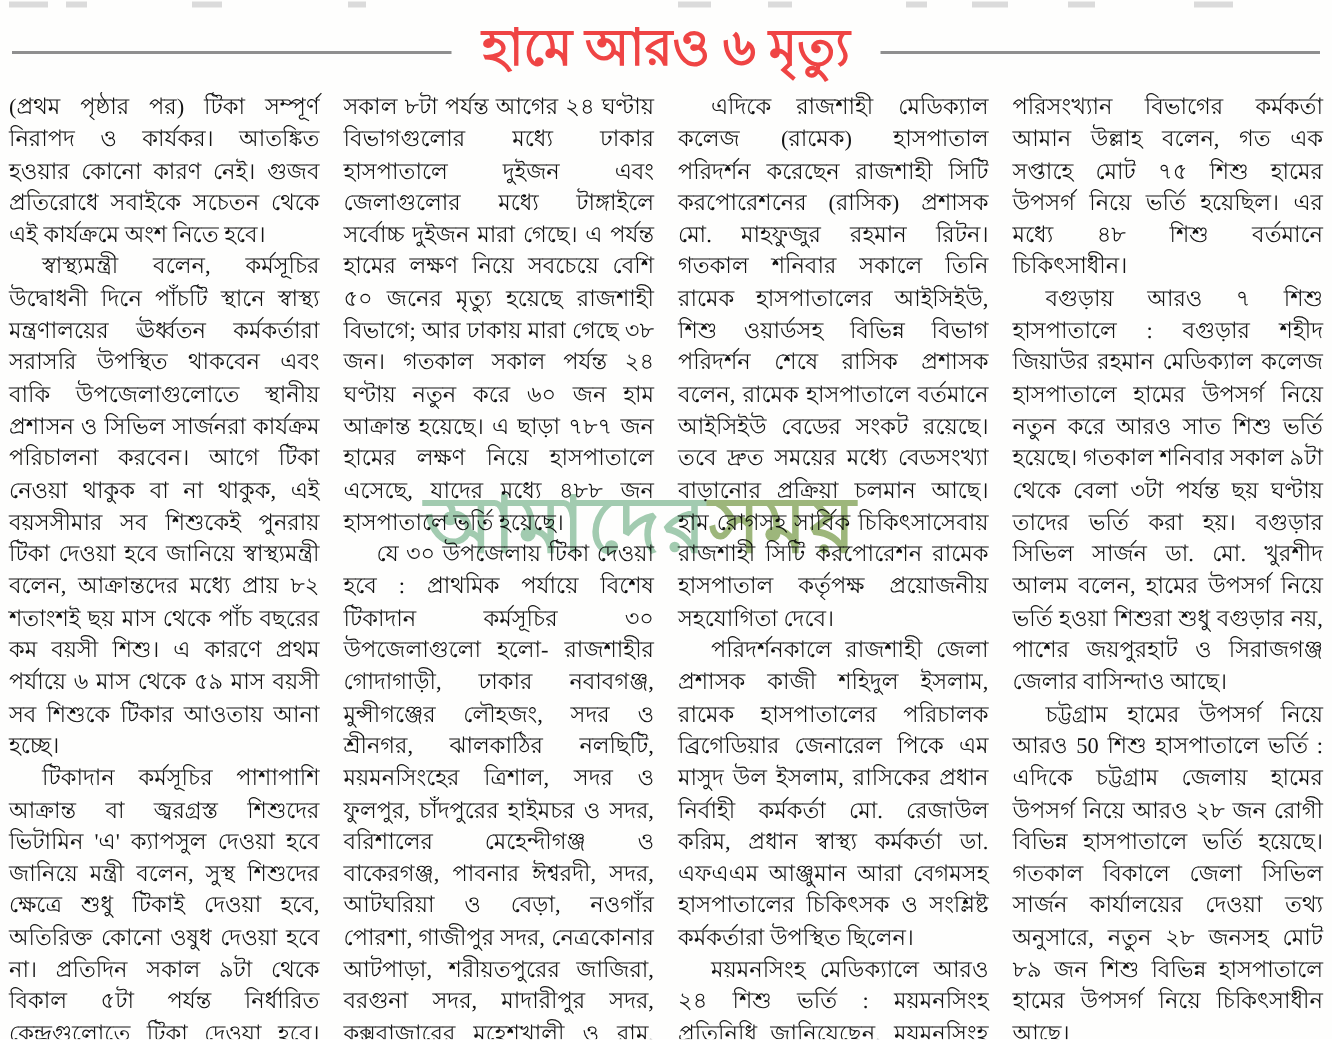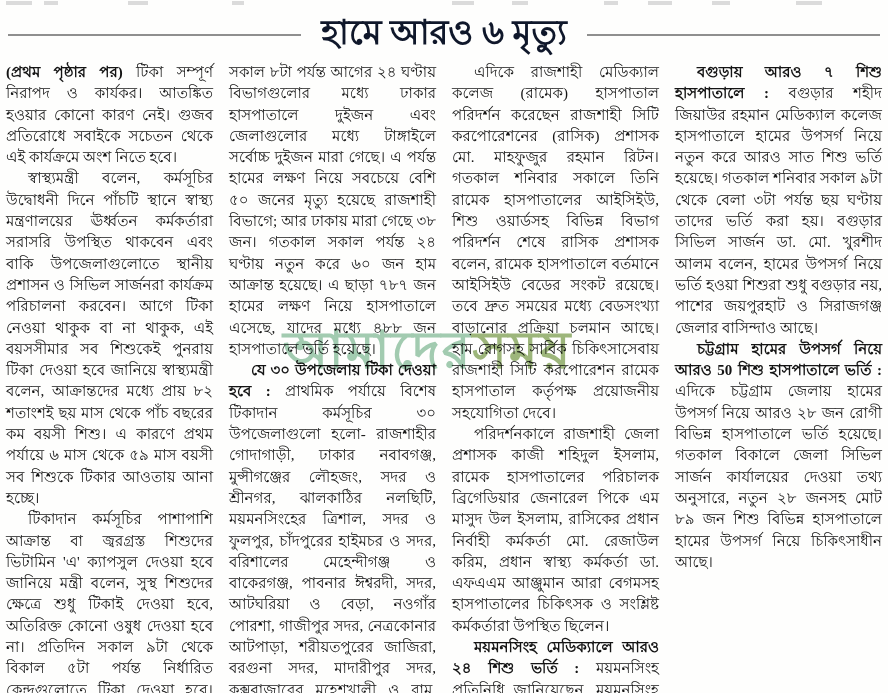--- a/index.html
+++ b/index.html
@@ -13,36 +13,36 @@
   .top-artifacts i {
     position:absolute; top:1px; height:4px; background:#9a9a9a; opacity:.35; display:block;
   }
   
   .headline-row {
     position:absolute; top:12px; left:0; width:888px; height:46px;
     display:flex; align-items:center; gap:20px; padding:0 8px; box-sizing:border-box;
   }
   .rule { flex:1 1 0; height:2px; background:#8f8f8f; }
   .headline {
-    flex:0 0 auto; font-size:34px; font-weight:bold; color:#0f172a;
+    flex:0 0 auto; font-size:34px; font-weight:bold; color:#ef4444;
     line-height:1.05; white-space:nowrap; transform:translateY(-2px);
   }
   
   .columns {
     position:absolute; top:60px; left:0; width:888px; height:633px;
     display:flex; gap:16px; padding:2px 6px 0 6px; box-sizing:border-box;
     overflow:hidden; z-index:1;
   }
   .column {
     flex:1 1 0; min-width:0; text-align:justify;
     font-size:15px; line-height:21.3px;
   }
   .para { margin:0; text-indent:22px; }
   .para.no-indent { text-indent:0; }
-  .para strong { font-weight:bold; }
+  .para strong { font-weight:normal; }
   
   .watermark {
     position:absolute; left:283px; top:310px; z-index:2;
     font-size:52px; font-weight:bold; letter-spacing:2px; white-space:nowrap;
     mix-blend-mode:multiply; opacity:.55; pointer-events:none;
     font-family:"Liberation Serif","DejaVu Serif",serif;
   }
   .wm-green { color:#57a173;text-align:right; }
   .wm-red   { color:#4d7c0f; }
 </style>
@@ -79,20 +79,21 @@
     <div class="column">
         <p class="para no-indent"><span>সকাল ৮টা পর্যন্ত আগের ২৪ ঘণ্টায় বিভাগগুলোর মধ্যে ঢাকার হাসপাতালে দুইজন এবং জেলাগুলোর মধ্যে টাঙ্গাইলে সর্বোচ্চ দুইজন মারা গেছে। এ পর্যন্ত হামের লক্ষণ নিয়ে সবচেয়ে বেশি ৫০ জনের মৃত্যু হয়েছে রাজশাহী বিভাগে; আর ঢাকায় মারা গেছে ৩৮ জন। গতকাল সকাল পর্যন্ত ২৪ ঘণ্টায় নতুন করে ৬০ জন হাম আক্রান্ত হয়েছে। এ ছাড়া ৭৮৭ জন হামের লক্ষণ নিয়ে হাসপাতালে এসেছে, যাদের মধ্যে ৪৮৮ জন হাসপাতালে ভর্তি হয়েছে।</span></p>
         <p class="para"><strong>যে ৩০ উপজেলায় টিকা দেওয়া হবে : </strong><span>প্রাথমিক পর্যায়ে বিশেষ টিকাদান কর্মসূচির ৩০ উপজেলাগুলো হলো- রাজশাহীর গোদাগাড়ী, ঢাকার নবাবগঞ্জ, মুন্সীগঞ্জের লৌহজং, সদর ও শ্রীনগর, ঝালকাঠির নলছিটি, ময়মনসিংহের ত্রিশাল, সদর ও ফুলপুর, চাঁদপুরের হাইমচর ও সদর, বরিশালের মেহেন্দীগঞ্জ ও বাকেরগঞ্জ, পাবনার ঈশ্বরদী, সদর, আটঘরিয়া ও বেড়া, নওগাঁর পোরশা, গাজীপুর সদর, নেত্রকোনার আটপাড়া, শরীয়তপুরের জাজিরা, বরগুনা সদর, মাদারীপুর সদর, কক্সবাজারের মহেশখালী ও রামু, চাঁপাইনবাবগঞ্জ সদর, শিবগঞ্জ, ভোলাহাট, নাটোর সদর ও যশোর সদর।</span></p>
       </div>
     <div class="column">
         <p class="para"><span>এদিকে রাজশাহী মেডিক্যাল কলেজ (রামেক) হাসপাতাল পরিদর্শন করেছেন রাজশাহী সিটি করপোরেশনের (রাসিক) প্রশাসক মো. মাহফুজুর রহমান রিটন। গতকাল শনিবার সকালে তিনি রামেক হাসপাতালের আইসিইউ, শিশু ওয়ার্ডসহ বিভিন্ন বিভাগ পরিদর্শন শেষে রাসিক প্রশাসক বলেন, রামেক হাসপাতালে বর্তমানে আইসিইউ বেডের সংকট রয়েছে। তবে দ্রুত সময়ের মধ্যে বেডসংখ্যা বাড়ানোর প্রক্রিয়া চলমান আছে। হাম রোগসহ সার্বিক চিকিৎসাসেবায় রাজশাহী সিটি করপোরেশন রামেক হাসপাতাল কর্তৃপক্ষ প্রয়োজনীয় সহযোগিতা দেবে।</span></p>
         <p class="para"><span>পরিদর্শনকালে রাজশাহী জেলা প্রশাসক কাজী শহিদুল ইসলাম, রামেক হাসপাতালের পরিচালক ব্রিগেডিয়ার জেনারেল পিকে এম মাসুদ উল ইসলাম, রাসিকের প্রধান নির্বাহী কর্মকর্তা মো. রেজাউল করিম, প্রধান স্বাস্থ্য কর্মকর্তা ডা. এফএএম আঞ্জুমান আরা বেগমসহ হাসপাতালের চিকিৎসক ও সংশ্লিষ্ট কর্মকর্তারা উপস্থিত ছিলেন।</span></p>
         <p class="para"><strong>ময়মনসিংহ মেডিক্যালে আরও ২৪ শিশু ভর্তি : </strong><span>ময়মনসিংহ প্রতিনিধি জানিয়েছেন, ময়মনসিংহ মেডিক্যাল কলেজ হাসপাতালের হাম আইসোলেশন ওয়ার্ডে গতকাল দুপুর পর্যন্ত ২৪ ঘণ্টায় হামের লক্ষণ নিয়ে আরও ২৪ শিশু ভর্তি হয়েছে। বর্তমানে চিকিৎসাধীন ৬৭ শিশু।</span></p>
       </div>
     <div class="column">
+        <p class="para no-indent"><span>পরিসংখ্যান বিভাগের কর্মকর্তা আমান উল্লাহ বলেন, গত এক সপ্তাহে মোট ৭৫ শিশু হামের উপসর্গ নিয়ে ভর্তি হয়েছিল। এর মধ্যে ৪৮ শিশু বর্তমানে চিকিৎসাধীন।</span></p>
         <p class="para"><strong>বগুড়ায় আরও ৭ শিশু হাসপাতালে : </strong><span>বগুড়ার শহীদ জিয়াউর রহমান মেডিক্যাল কলেজ হাসপাতালে হামের উপসর্গ নিয়ে নতুন করে আরও সাত শিশু ভর্তি হয়েছে। গতকাল শনিবার সকাল ৯টা থেকে বেলা ৩টা পর্যন্ত ছয় ঘণ্টায় তাদের ভর্তি করা হয়। বগুড়ার সিভিল সার্জন ডা. মো. খুরশীদ আলম বলেন, হামের উপসর্গ নিয়ে ভর্তি হওয়া শিশুরা শুধু বগুড়ার নয়, পাশের জয়পুরহাট ও সিরাজগঞ্জ জেলার বাসিন্দাও আছে।</span></p>
         <p class="para"><strong>চট্টগ্রাম হামের উপসর্গ নিয়ে আরও 50 শিশু হাসপাতালে ভর্তি : </strong><span>এদিকে চট্টগ্রাম জেলায় হামের উপসর্গ নিয়ে আরও ২৮ জন রোগী বিভিন্ন হাসপাতালে ভর্তি হয়েছে। গতকাল বিকালে জেলা সিভিল সার্জন কার্যালয়ের দেওয়া তথ্য অনুসারে, নতুন ২৮ জনসহ মোট ৮৯ জন শিশু বিভিন্ন হাসপাতালে হামের উপসর্গ নিয়ে চিকিৎসাধীন আছে।</span></p>
       </div>
   </div>
 
   <div class="watermark"><span class="wm-green">আমাদের</span><span class="wm-red">সময়</span></div>
 
 </div>
 
 </body></html>

